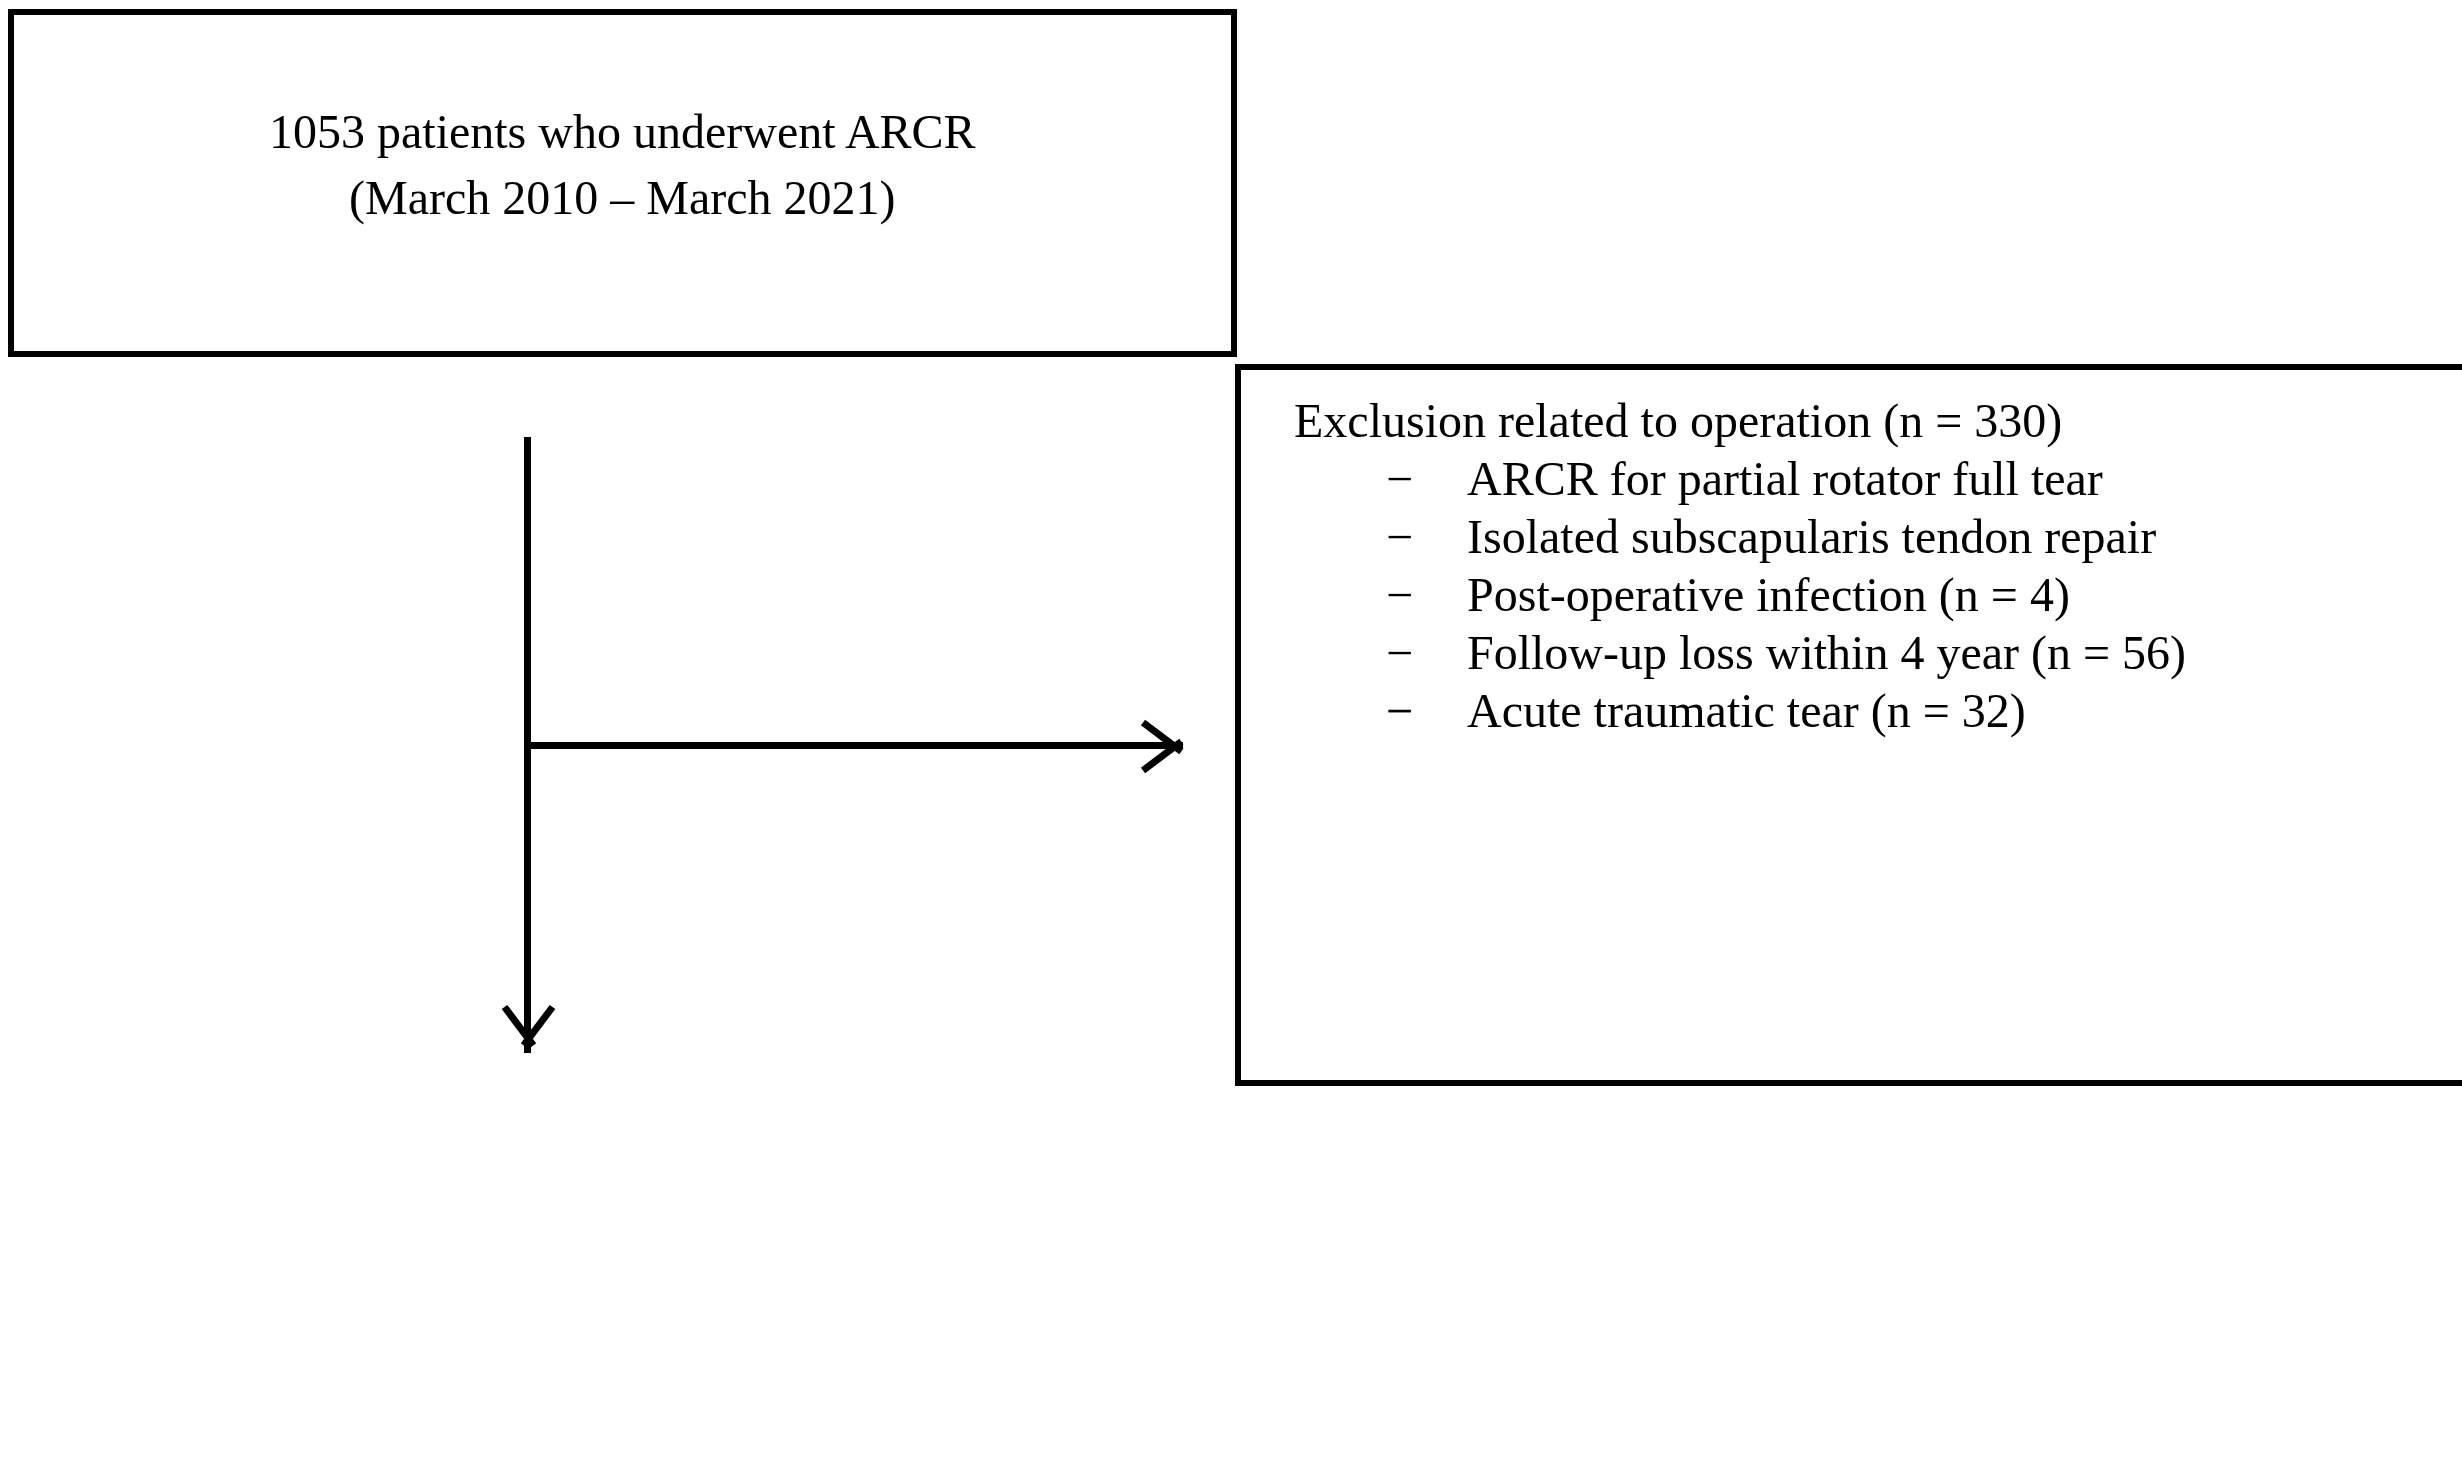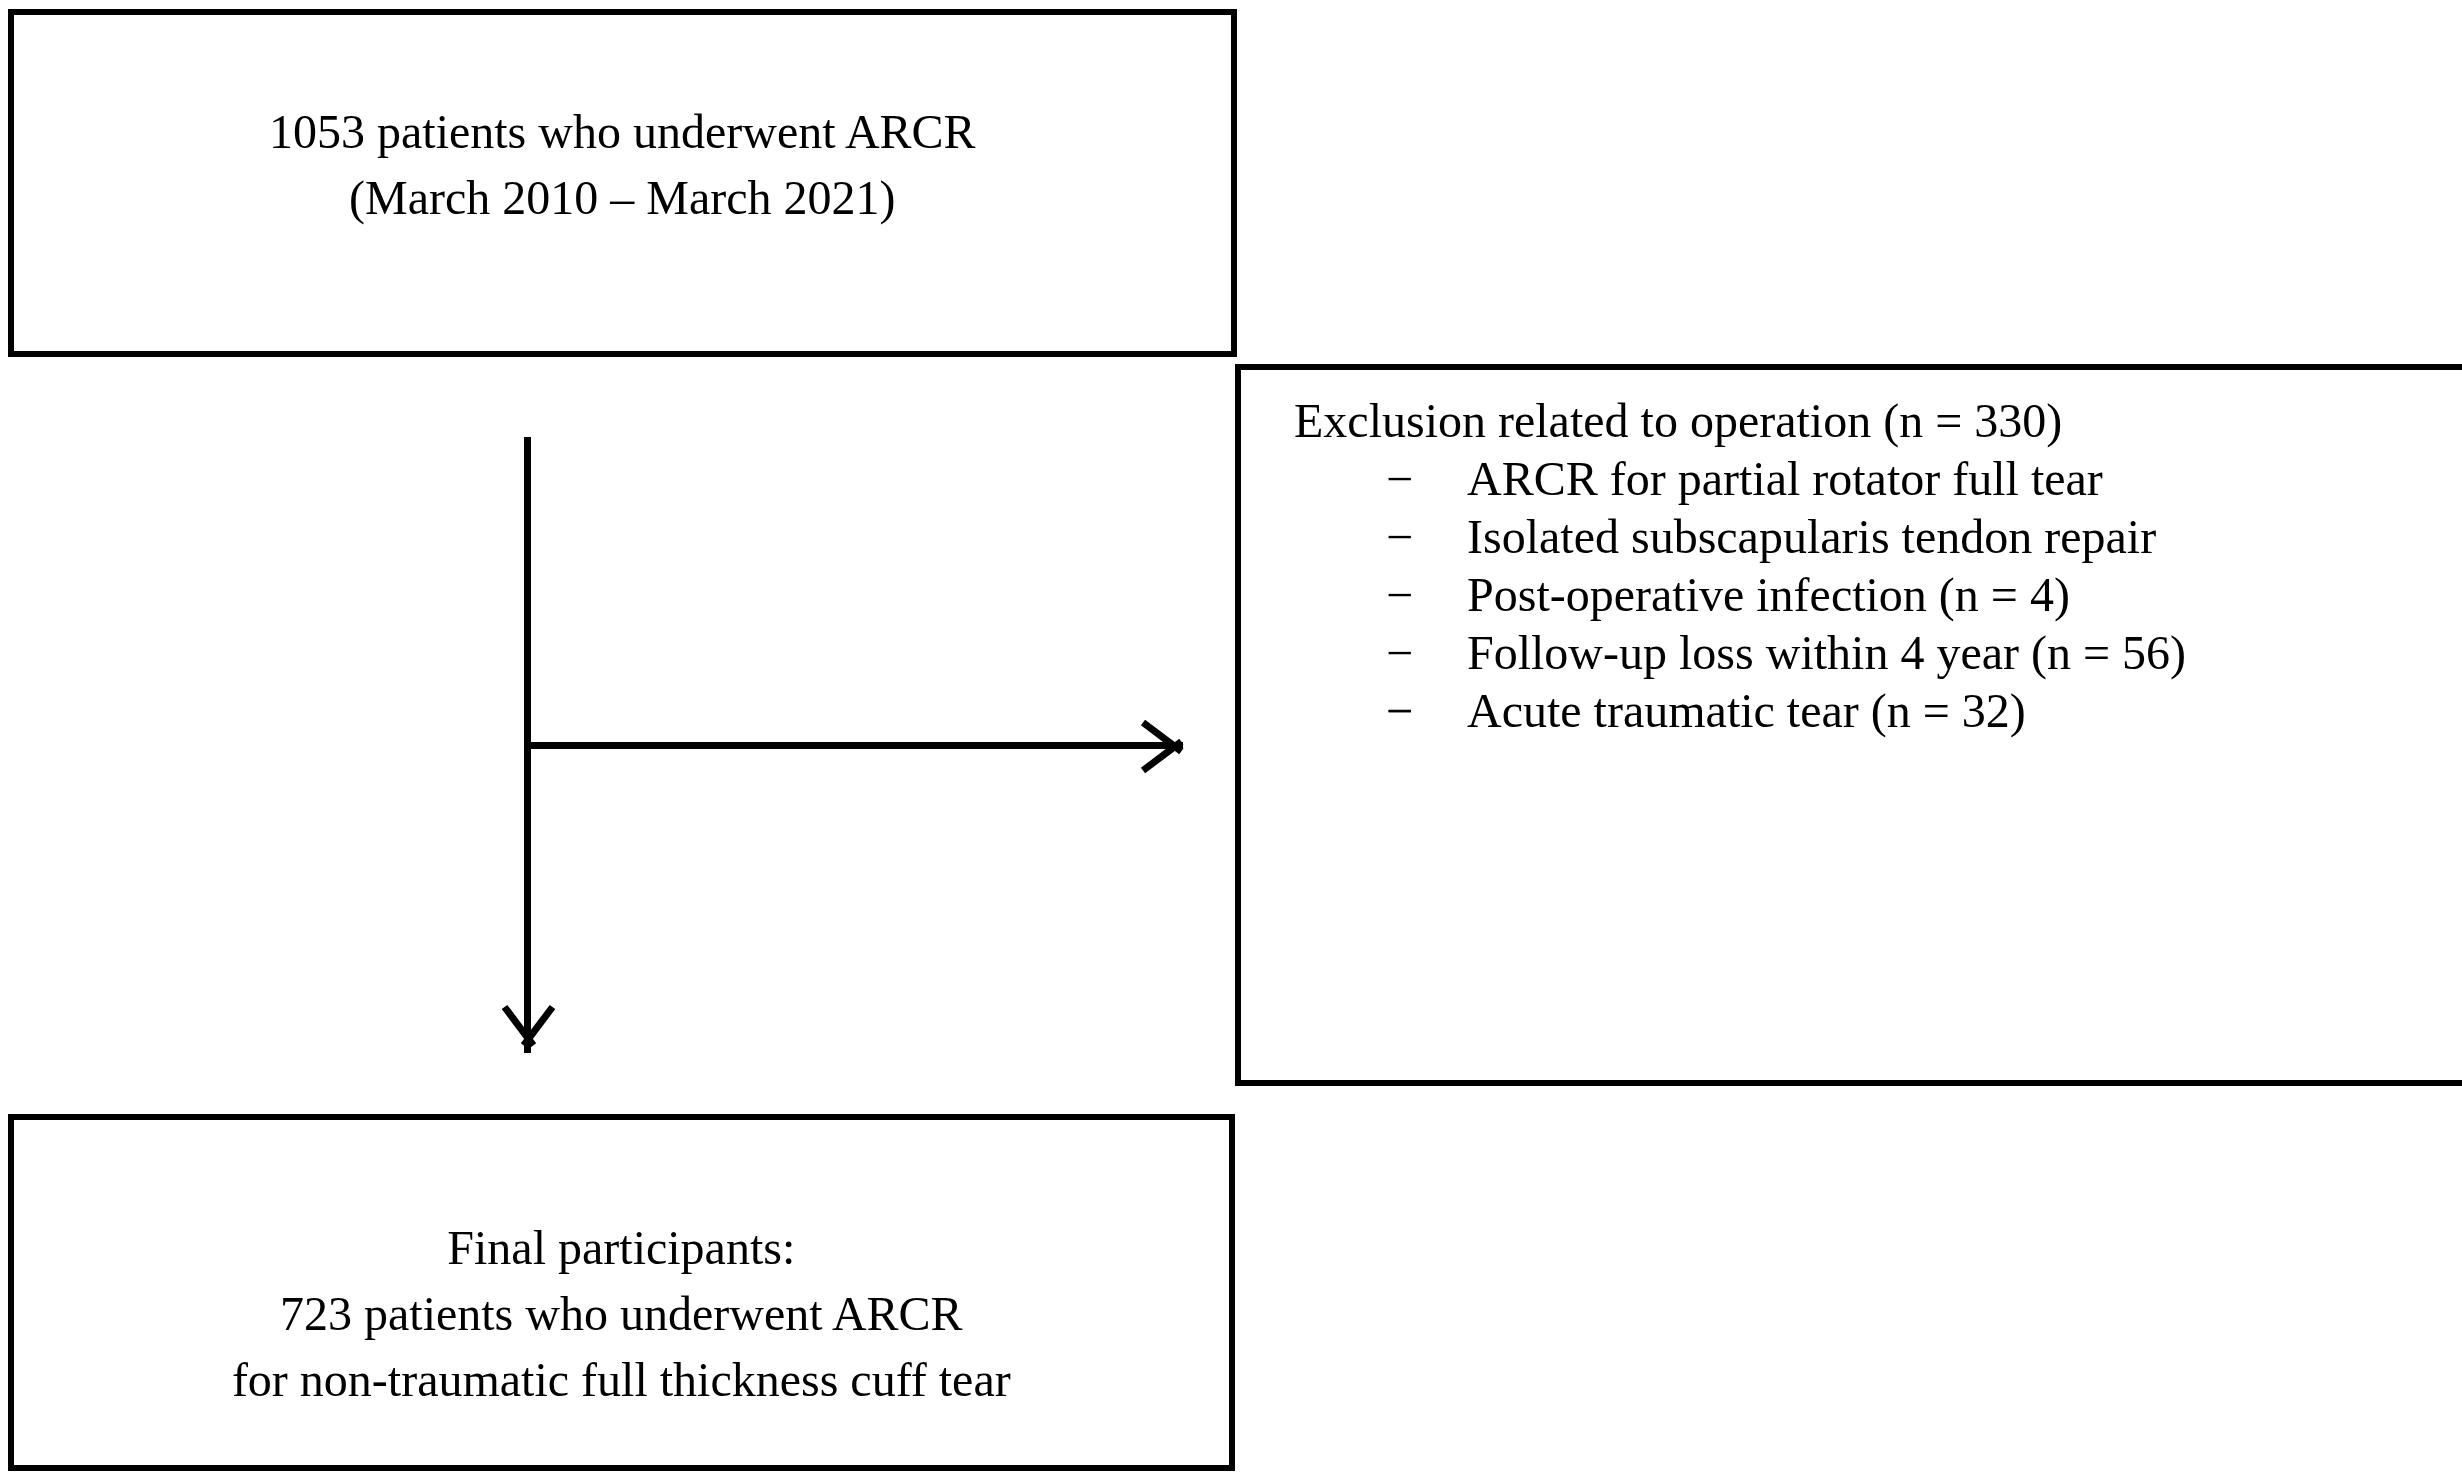--- a/index.html
+++ b/index.html
@@ -214,27 +214,20 @@
 
         <li class="excl-item">
           <span class="excl-dash">−</span>
           <span class="excl-text">Acute traumatic tear (n = 32)</span>
         </li>
 
       </ul>
     </div>
   </div>
 
-  <div class="node-box" id="box-final">
-    <div class="box-text-center">
-      <span class="box-line">Final participants:</span>
-      <span class="box-line">723 patients who underwent ARCR</span>
-      <span class="box-line">for non-traumatic full thickness cuff tear</span>
-    </div>
-  </div>
 
   <div class="connector" id="trunk-vertical"></div>
   <div class="connector" id="branch-horizontal"></div>
 
   <div class="arrowhead" id="arrowhead-right">
     <span class="stroke-a"></span>
     <span class="stroke-b"></span>
   </div>
 
   <div class="arrowhead" id="arrowhead-down">

